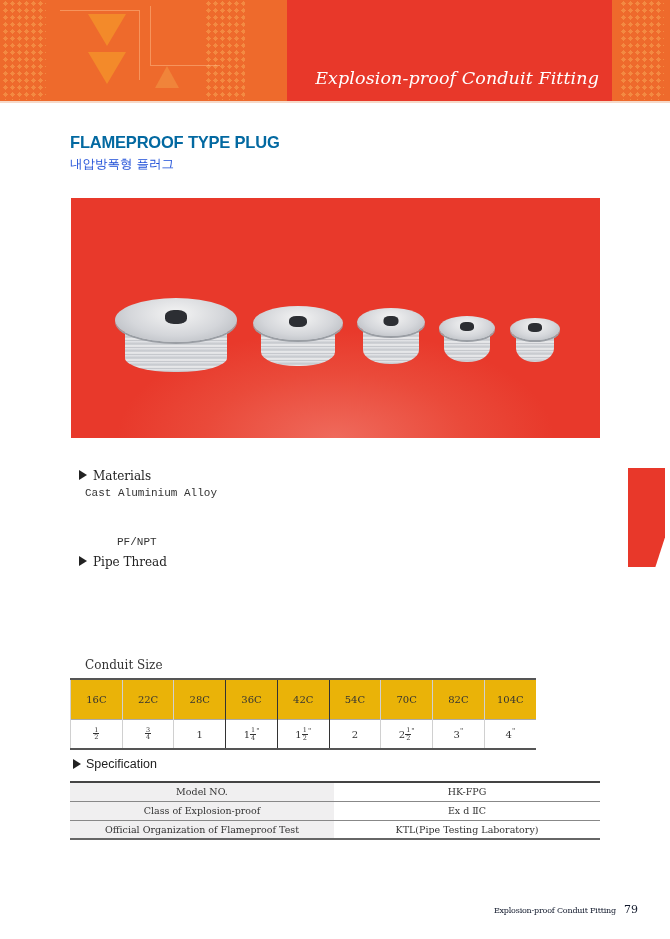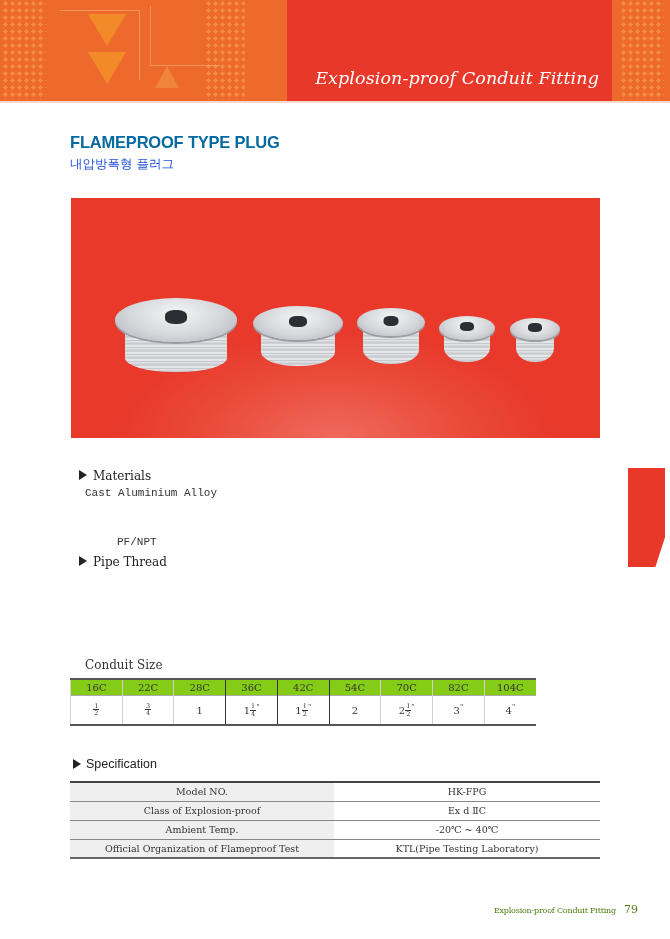--- a/index.html
+++ b/index.html
@@ -38,21 +38,21 @@
   .bullet-body { position: absolute; left: 85px; font-size: 11px; color: #333; font-family: Liberation Mono, monospace; }
 
   
   .side-tab { position: absolute; left: 628px; top: 468px; width: 37px; height: 99px; background: #e8382a;
     clip-path: polygon(0 0, 100% 0, 100% 70%, 74% 100%, 0 100%); }
 
   
   .conduit-caption { position: absolute; left: 85px; top: 658px; font-size: 12px; color: #333; font-family: "DejaVu Serif", serif; }
   .conduit-table { position: absolute; left: 70px; top: 678px; width: 466px; border-collapse: collapse; font-family: "DejaVu Serif", serif; font-size: 10px; color: #333; }
   .conduit-table td { width: 51.8px; text-align: center; }
-  .conduit-table tr.hdr td { height: 16px; background: #84cc16; border-top: 2px solid #555; border-left: 1px solid #d0d0d0; }
+  .conduit-table tr.hdr td { height: 40px; background: #eab308; border-top: 2px solid #555; border-left: 1px solid #d0d0d0; }
   .conduit-table tr.val td { height: 30px; background: #fff; border-bottom: 2px solid #555; border-left: 1px solid #d0d0d0; border-top: 1px solid #aaa; }
   .conduit-table td:first-child { border-left: none; }
   .conduit-table td.dark { border-left: 1px solid #333 !important; }
   .frac { display: inline-flex; flex-direction: column; align-items: center; font-size: 6.5px; line-height: 6.5px; vertical-align: middle; }
   .frac .num { border-bottom: 1px solid #333; padding: 0 1px; }
   .whole { font-size: 10px; vertical-align: middle; }
   .inch { font-size: 7px; vertical-align: 4px; }
 
   
   .spec-head { position: absolute; left: 73px; top: 757px; font-family: "Liberation Sans", sans-serif; font-size: 12.5px; color: #222; }
@@ -60,21 +60,21 @@
   .spec-table { position: absolute; left: 70px; top: 781px; width: 530px; border-collapse: collapse; font-family: "DejaVu Serif", serif; font-size: 9.5px; color: #333; }
   .spec-table td { height: 19px; text-align: center; }
   .spec-table td.k { width: 264px; background: #f0eff0; }
   .spec-table td.v { background: #fff; }
   .spec-table tr:first-child td { border-top: 2px solid #444; }
   .spec-table tr td { border-bottom: 1px solid #888; }
   .spec-table tr.thick td { border-top: 1.5px solid #333; }
   .spec-table tr:last-child td { border-bottom: 2px solid #666; }
 
   
-  .footer { position: absolute; right: 32px; top: 898px; font-family: "DejaVu Serif", serif; color: #4d7c0f; }
+  .footer { position: absolute; right: 32px; top: 898px; font-family: "DejaVu Serif", serif; color: #0f172a; }
   .footer .ft { font-size: 8px; letter-spacing: -0.2px; margin-right: 8px; }
   .footer .pg { font-size: 11px; }
 </style>
 </head>
 <body>
 
 <div class="banner">
   <div class="banner-left">
     <div class="grid-dots" style="left:2px;top:0;width:44px;height:100px;"></div>
     <div class="grid-dots" style="left:205px;top:0;width:40px;height:100px;"></div>
@@ -207,24 +207,20 @@
 <table class="spec-table">
   <tbody>
       <tr>
     <td class="k">Model NO.</td>
     <td class="v">HK-FPG</td>
   </tr>
   <tr>
     <td class="k">Class of Explosion-proof</td>
     <td class="v">Ex d ⅡC</td>
   </tr>
-  <tr class="thick">
-    <td class="k">Ambient Temp.</td>
-    <td class="v">-20℃ ~ 40℃</td>
-  </tr>
   <tr>
     <td class="k">Official Organization of Flameproof Test</td>
     <td class="v">KTL(Pipe Testing Laboratory)</td>
   </tr>
 </tbody>
   </table>
 
 <div class="footer">
   <span class="ft">Explosion-proof Conduit Fitting</span><span class="pg">79</span>
 </div>

